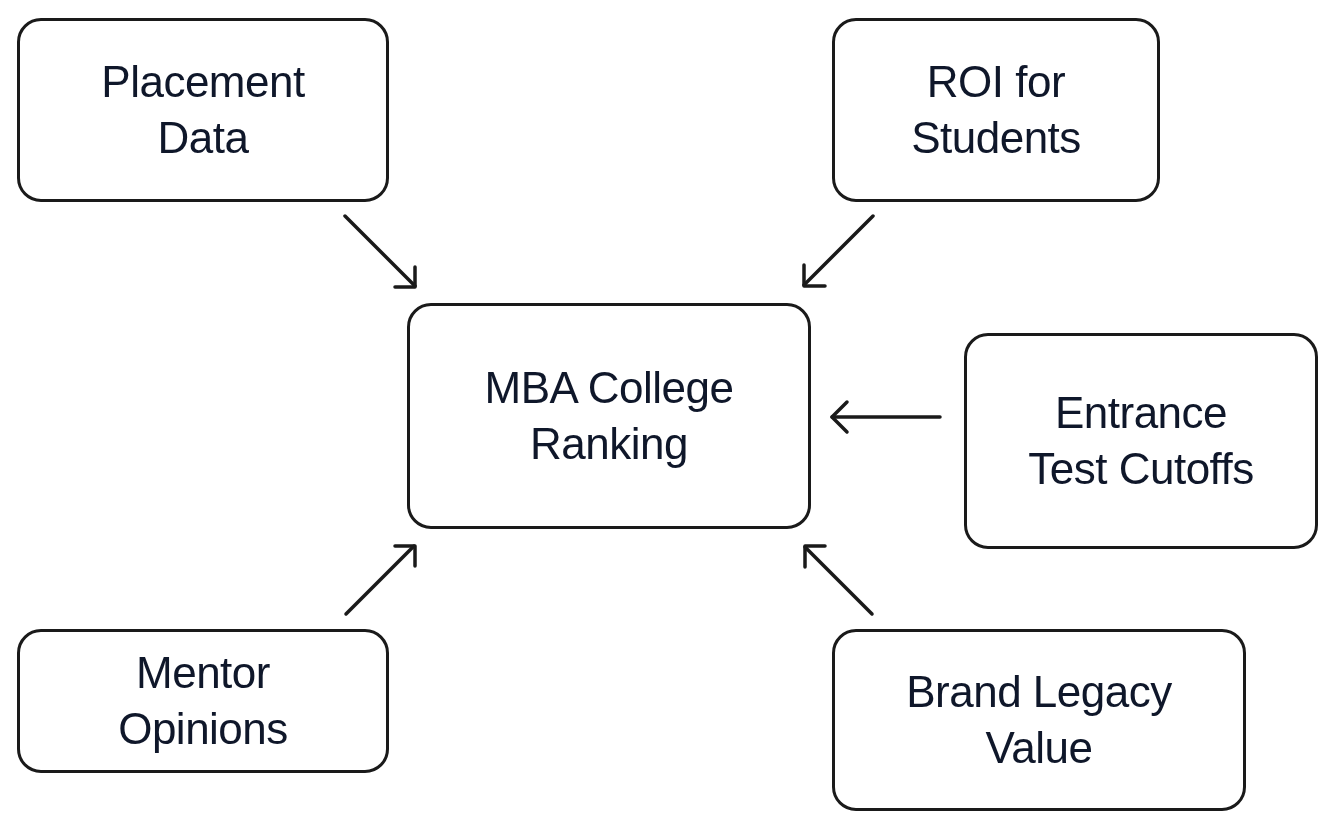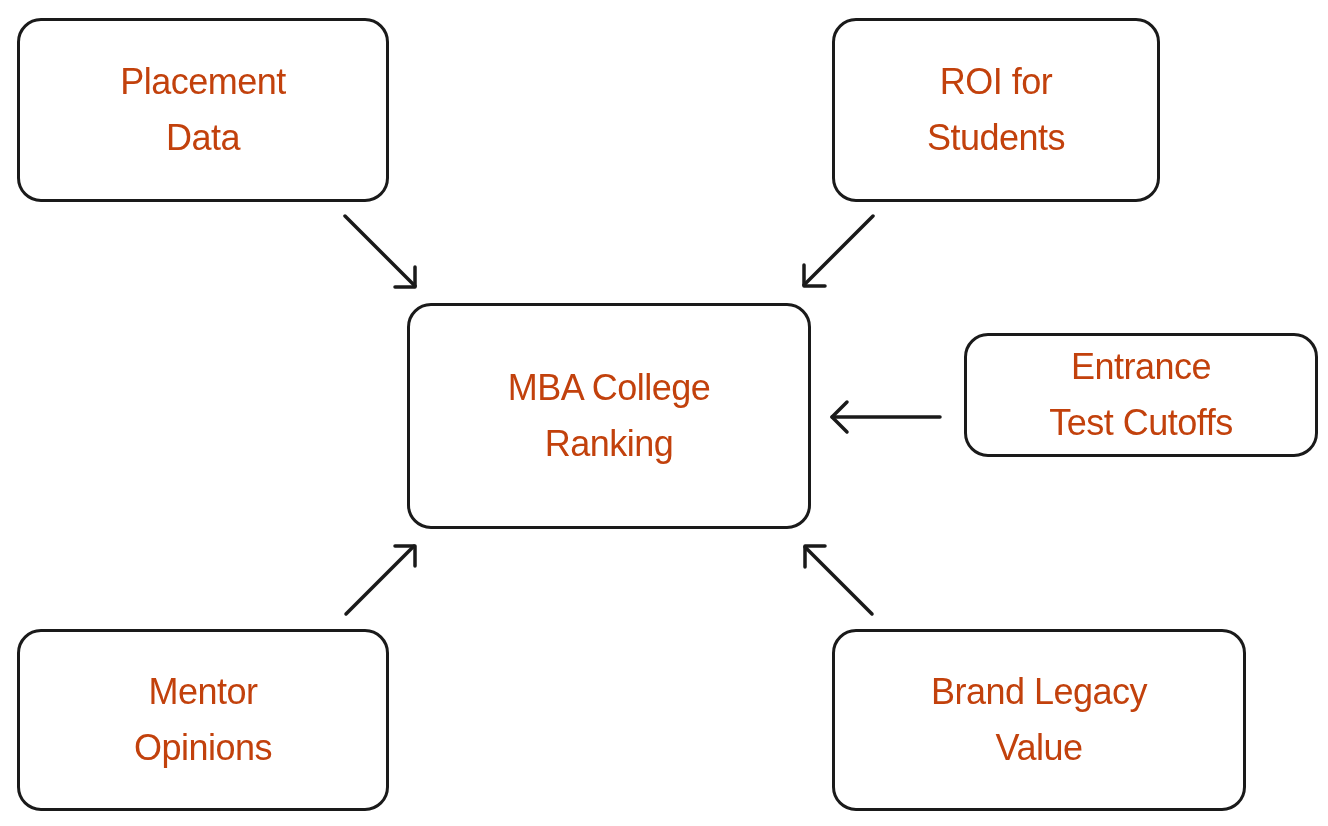--- a/index.html
+++ b/index.html
@@ -1,27 +1,27 @@
 <!DOCTYPE html>
 <html><head>
 <meta charset="utf-8">
 <style>
   html, body { margin: 0; padding: 0; background: #ffffff; }
   body { width: 1328px; height: 826px; position: relative; overflow: hidden;
          font-family: "Liberation Sans", "DejaVu Sans", sans-serif; color: #111111; }
   .node { position: absolute; box-sizing: border-box; border: 3px solid #1a1a1a;
           border-radius: 24px; background: #ffffff; display: flex; align-items: center;
           justify-content: center; text-align: center; }
-  .node .label { font-size: 36px; line-height: 56px; font-weight: 400; letter-spacing: -0.5px;
-                 white-space: pre-line; color: #c2410c; }
+  .node .label { font-size: 44px; line-height: 56px; font-weight: 400; letter-spacing: -0.5px;
+                 white-space: pre-line; color: #0f172a; }
   #n-placement { left: 17px; top: 18px; width: 372px; height: 184px; }
   #n-roi { left: 832px; top: 18px; width: 328px; height: 184px; }
   #n-center { left: 407px; top: 303px; width: 404px; height: 226px; }
-  #n-entrance { left: 964px; top: 333px; width: 354px; height: 124px; }
-  #n-mentor { left: 17px; top: 629px; width: 372px; height: 182px; }
+  #n-entrance { left: 964px; top: 333px; width: 354px; height: 216px; }
+  #n-mentor { left: 17px; top: 629px; width: 372px; height: 144px; }
   #n-brand { left: 832px; top: 629px; width: 414px; height: 182px; }
   svg.arrows { position: absolute; left: 0; top: 0; width: 1328px; height: 826px; pointer-events: none; }
   svg.arrows line, svg.arrows polyline { stroke: #1a1a1a; stroke-width: 3.5; fill: none; stroke-linecap: round; stroke-linejoin: round; }
 </style>
 </head>
 <body>
 
 <svg class="arrows" viewBox="0 0 1328 826">
   <g>
     <line x1="345" y1="216" x2="415" y2="286"></line>

